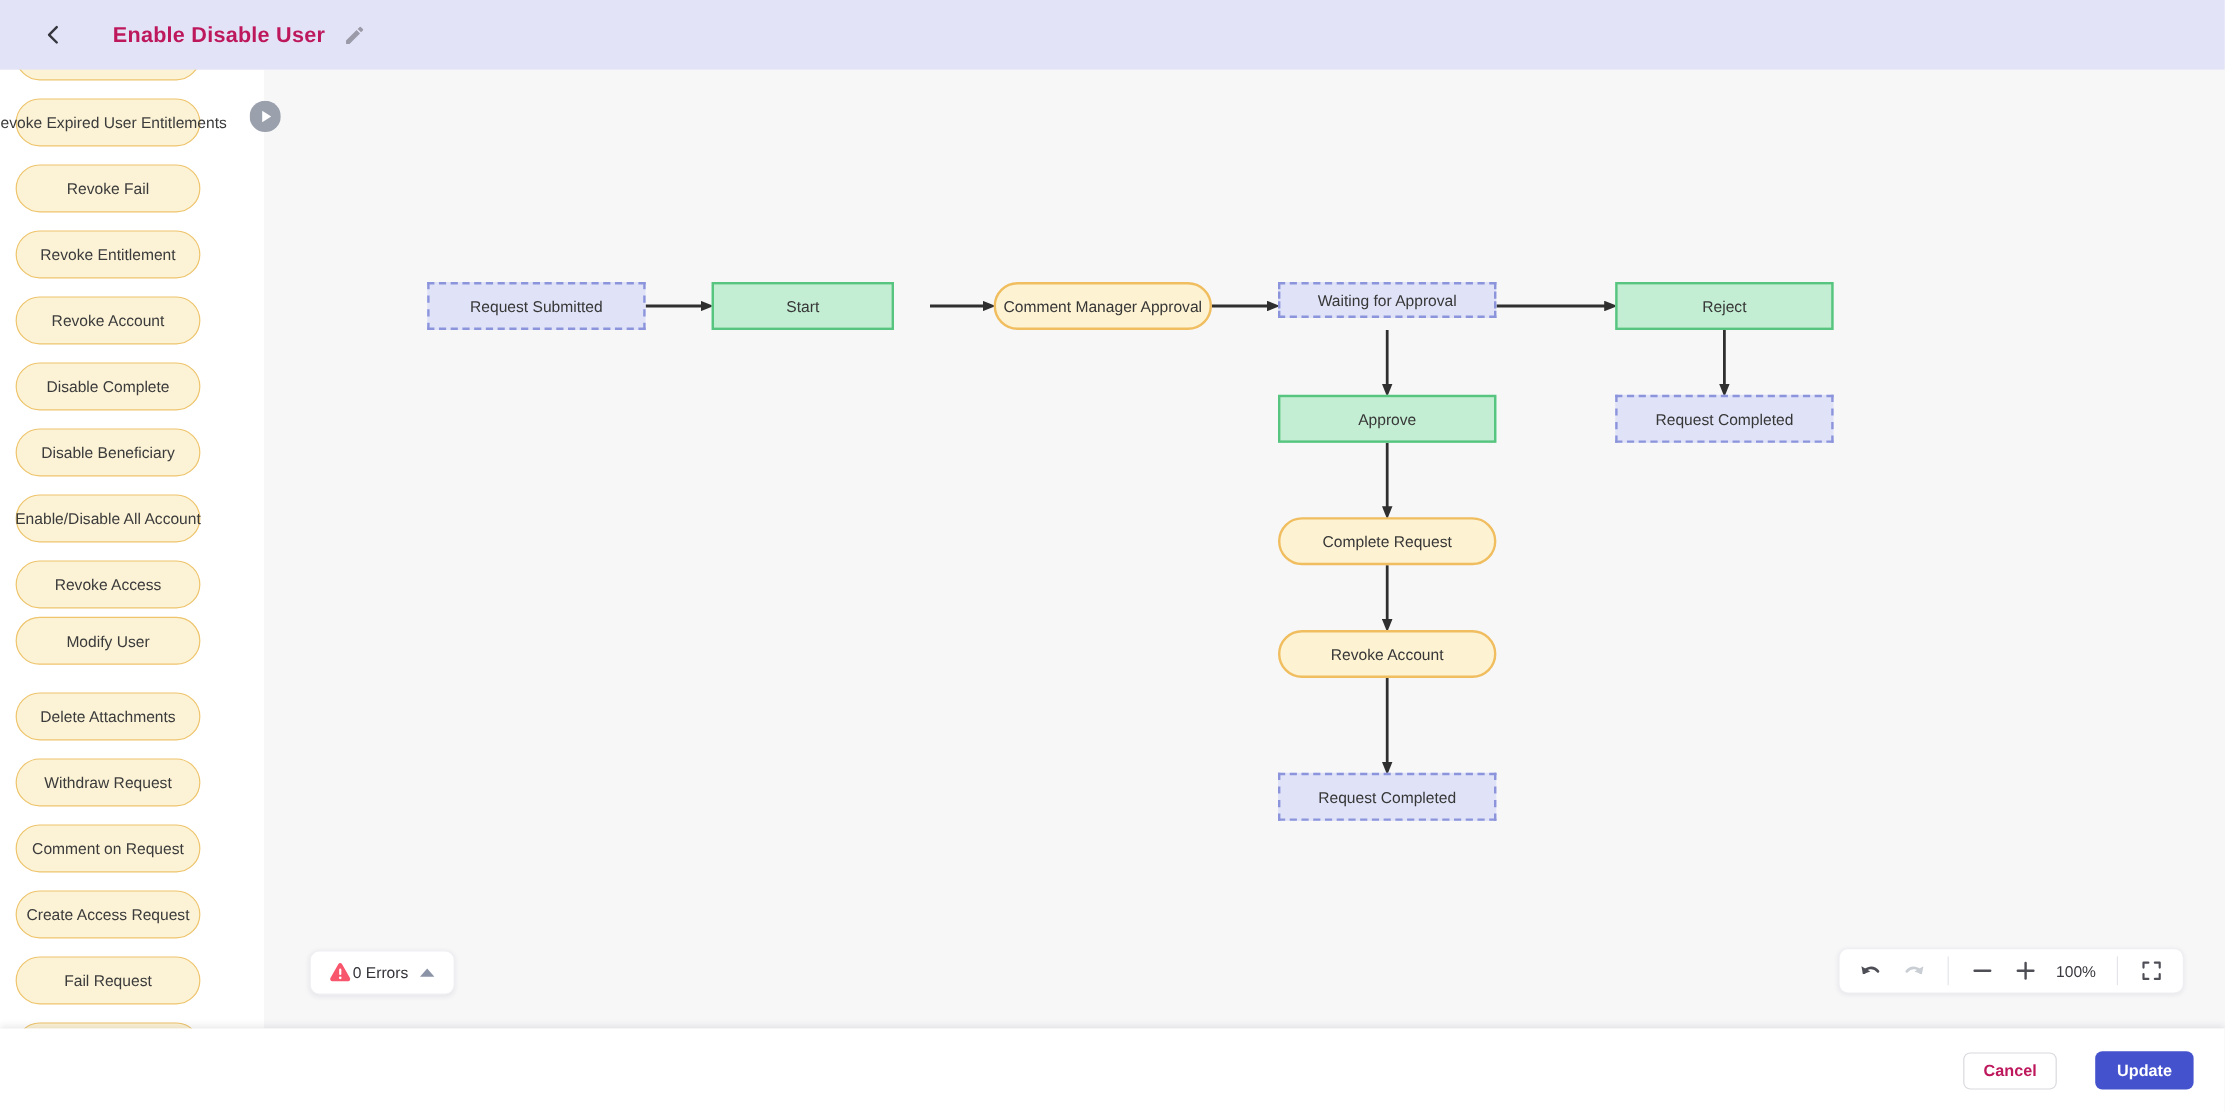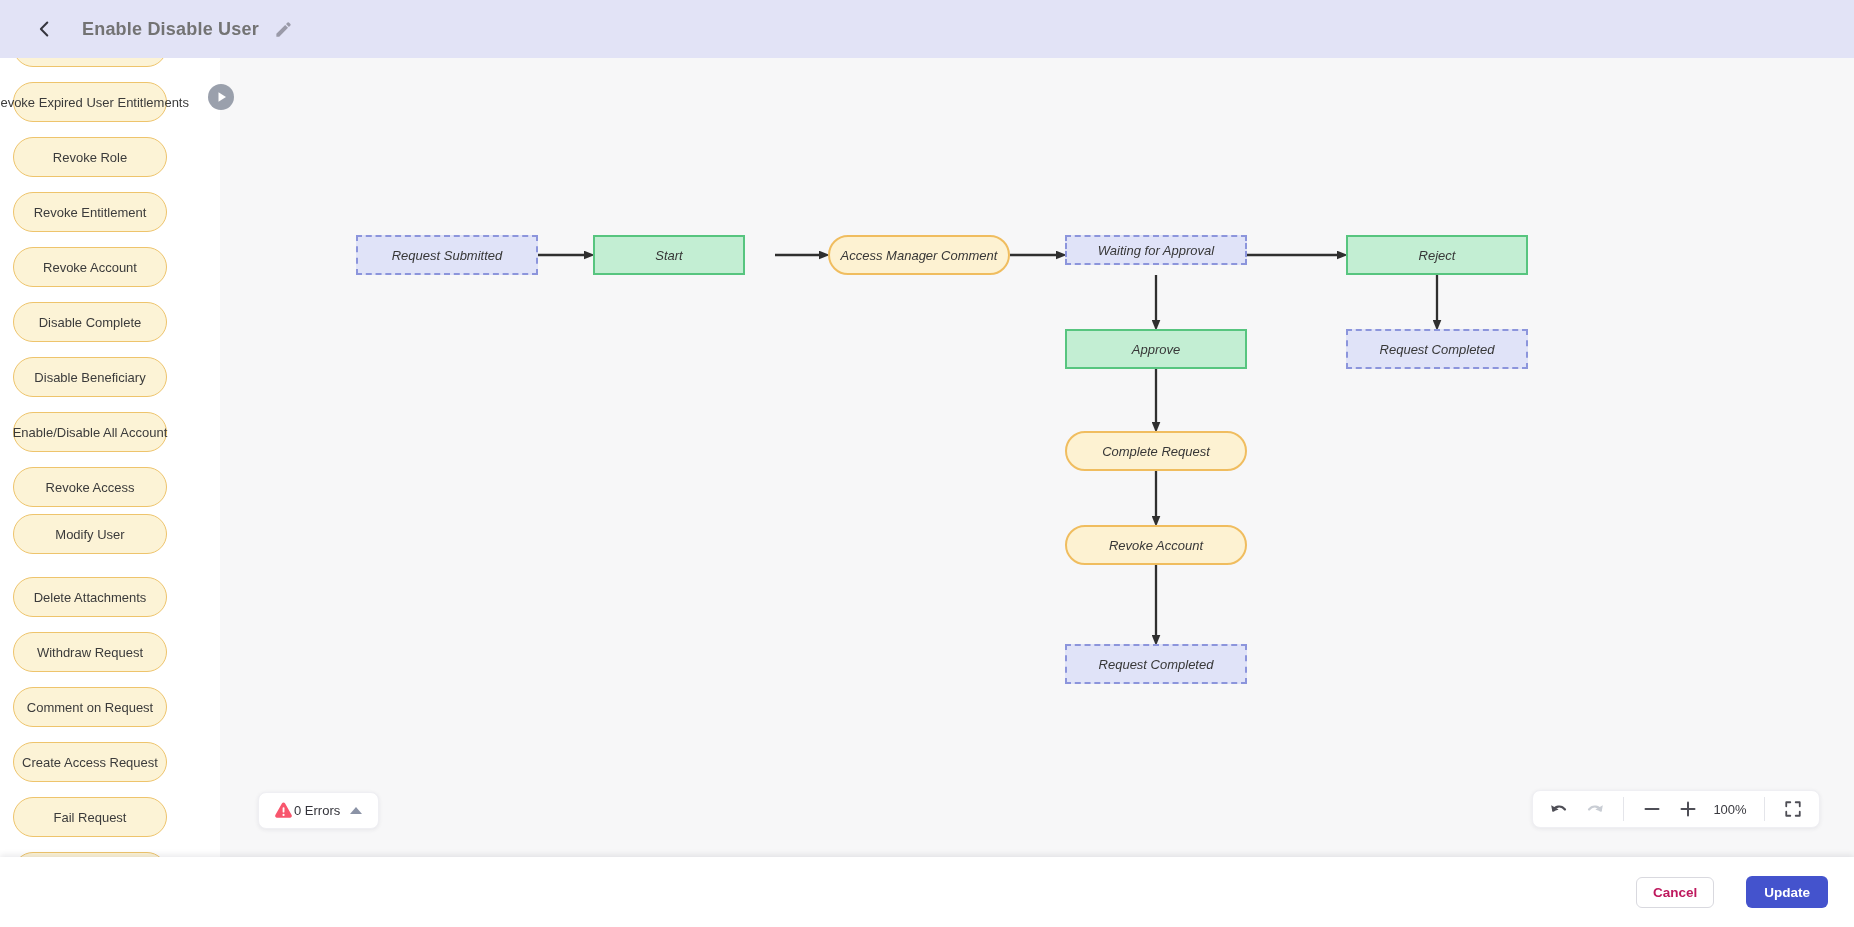--- a/index.html
+++ b/index.html
@@ -14,21 +14,21 @@
   .header {
     position:absolute; left:0; top:0; width:1854px; height:58px;
     background:#e2e3f6; z-index:30;
     display:flex; align-items:center;
   }
   .back-btn {
     margin-left:30px; width:30px; height:30px; border:none; background:transparent;
     display:flex; align-items:center; justify-content:center; cursor:pointer;
   }
   .page-title {
-    margin-left:22px; font-size:18px; font-weight:700; color:#737373;
+    margin-left:34px; font-size:18px; font-weight:700; color:#be185d;
     letter-spacing:0.2px;
   }
   .edit-btn {
     margin-left:12px; width:26px; height:26px; border:none; background:transparent;
     display:flex; align-items:center; justify-content:center; cursor:pointer;
   }
 
   
   .sidebar {
     position:absolute; left:0; top:58px; width:220px; height:799px;
@@ -43,21 +43,21 @@
   .collapse-toggle {
     position:absolute; left:208px; top:84px; width:26px; height:26px;
     border:none; background:transparent; padding:0; z-index:25; cursor:pointer;
   }
 
   
   .edges-svg { position:absolute; left:0; top:0; z-index:3; pointer-events:none; }
   .node {
     position:absolute; width:182px; height:40px; z-index:5;
     display:flex; align-items:center; justify-content:center;
-    font-size:13px; color:#373737; cursor:pointer; background:#fff;font-style:italic;
+    font-size:13px; color:#373737; cursor:pointer; background:#fff;
   }
   .node.green  { background:#c3eed3; border:2px solid #57c57f; }
   .node.yellow { background:#fdf2d2; border:2px solid #f0bd5f; border-radius:20px; }
   .node.dashed { background:#e0e3f8; border:2px dashed #8c95dc; }
 
   
   .error-badge {
     position:absolute; left:258px; top:792px; height:37px; z-index:20;
     background:#ffffff; border-radius:8px; border:1px solid #efeff3;
     box-shadow:0 1px 4px rgba(40,40,60,0.08);
@@ -122,21 +122,21 @@
       <svg width="19" height="19" viewBox="0 0 24 24" fill="#9a9aa8">
           <path d="M3 17.4 V21 h3.6 L17.7 9.9 14.1 6.3 Z M20.7 6.9 a1.2 1.2 0 0 0 0-1.7 L18.8 3.3 a1.2 1.2 0 0 0-1.7 0 L15.2 5.2 18.8 8.8 Z"></path>
         </svg>
     </span>
   </button>
 </div>
 
 <div class="sidebar" id="sidebar">
     <div class="pill" style="top: -31px;"></div>
     <div class="pill" style="top: 24px;">Revoke Expired User Entitlements</div>
-    <div class="pill" style="top: 79px;">Revoke Role</div>
+    <div class="pill" style="top: 79px;">Revoke Fail</div>
     <div class="pill" style="top: 134px;">Revoke Entitlement</div>
     <div class="pill" style="top: 189px;">Revoke Account</div>
     <div class="pill" style="top: 244px;">Disable Complete</div>
     <div class="pill" style="top: 299px;">Disable Beneficiary</div>
     <div class="pill" style="top: 354px;">Enable/Disable All Account</div>
     <div class="pill" style="top: 409px;">Revoke Access</div>
     <div class="pill" style="top: 456px;">Modify User</div>
     <div class="pill" style="top: 519px;">Delete Attachments</div>
     <div class="pill" style="top: 574px;">Withdraw Request</div>
     <div class="pill" style="top: 629px;">Comment on Request</div>
@@ -166,21 +166,21 @@
     <line x1="1247" y1="255" x2="1339" y2="255" stroke="#2f2f2f" stroke-width="2.3" marker-end="url(#arrowhead)"></line>
     <line x1="1156" y1="275" x2="1156" y2="322" stroke="#2f2f2f" stroke-width="2.3" marker-end="url(#arrowhead)"></line>
     <line x1="1437" y1="275" x2="1437" y2="322" stroke="#2f2f2f" stroke-width="2.3" marker-end="url(#arrowhead)"></line>
     <line x1="1156" y1="369" x2="1156" y2="424" stroke="#2f2f2f" stroke-width="2.3" marker-end="url(#arrowhead)"></line>
     <line x1="1156" y1="471" x2="1156" y2="518" stroke="#2f2f2f" stroke-width="2.3" marker-end="url(#arrowhead)"></line>
     <line x1="1156" y1="565" x2="1156" y2="637" stroke="#2f2f2f" stroke-width="2.3" marker-end="url(#arrowhead)"></line>
   </svg>
 <div id="nodes-layer">
     <div class="node dashed" style="left: 356px; top: 235px; width: 182px; height: 40px;">Request Submitted</div>
     <div class="node green" style="left: 593px; top: 235px; width: 152px; height: 40px;">Start</div>
-    <div class="node yellow" style="left: 828px; top: 235px; width: 182px; height: 40px;">Access Manager Comment</div>
+    <div class="node yellow" style="left: 828px; top: 235px; width: 182px; height: 40px;">Comment Manager Approval</div>
     <div class="node dashed" style="left: 1065px; top: 235px; width: 182px; height: 30px;">Waiting for Approval</div>
     <div class="node green" style="left: 1346px; top: 235px; width: 182px; height: 40px;">Reject</div>
     <div class="node green" style="left: 1065px; top: 329px; width: 182px; height: 40px;">Approve</div>
     <div class="node dashed" style="left: 1346px; top: 329px; width: 182px; height: 40px;">Request Completed</div>
     <div class="node yellow" style="left: 1065px; top: 431px; width: 182px; height: 40px;">Complete Request</div>
     <div class="node yellow" style="left: 1065px; top: 525px; width: 182px; height: 40px;">Revoke Account</div>
     <div class="node dashed" style="left: 1065px; top: 644px; width: 182px; height: 40px;">Request Completed</div>
   </div>
 
 <div class="error-badge">

